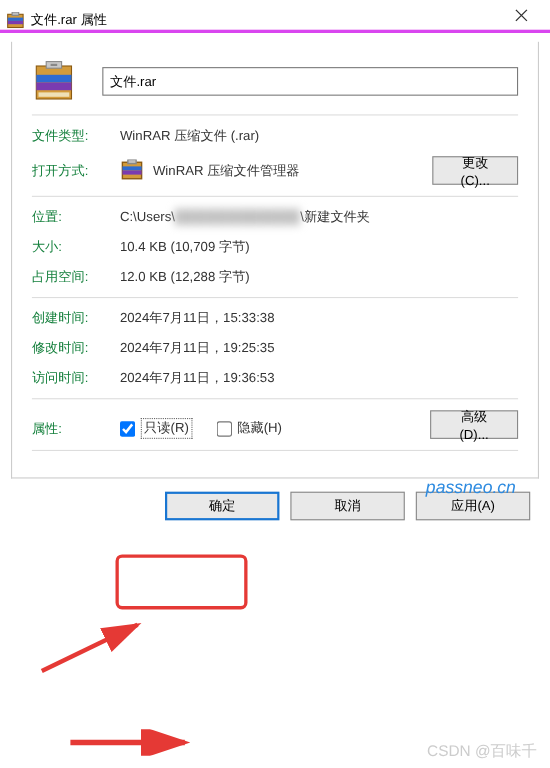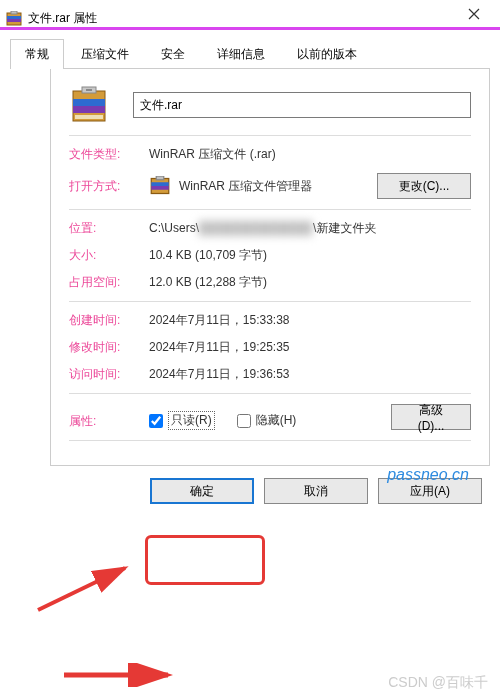--- a/index.html
+++ b/index.html
@@ -5,23 +5,23 @@
   * { box-sizing: border-box; font-family: "Microsoft YaHei", "Segoe UI", sans-serif; font-size: 12px; }
   body { margin: 0; background: #fff; width: 500px; height: 698px; overflow: hidden; position: relative; }
   .titlebar { height: 30px; display: flex; align-items: flex-end; padding: 0 6px; border-bottom: 3px solid #d946ef; }
   .titlebar .icon { width: 16px; height: 16px; margin-right: 6px; }
   .titlebar .title { flex: 1; }
   .titlebar .close { width: 40px; height: 100%; display:flex; align-items:center; justify-content:center; }
   .client { padding: 8px 10px 10px 10px; position: relative; }
   .tabs { display: flex; border-bottom: 1px solid #ccc; }
   .tab { padding: 6px 14px; border: 1px solid transparent; border-bottom: none; margin-right: 2px; position: relative; top: 1px; cursor: default; }
   .tab.active { border-color: #ccc; background: #fff; }
-  .panel { border: 1px solid #ccc; border-top: none; padding: 16px 18px 14px 18px; margin-left: 40px; }
+  .panel { border: 1px solid #ccc; border-top: none; padding: 16px 18px 14px 18px; }
   .row { display: flex; align-items: center; margin-bottom: 10px; }
-  .row .label { width: 80px; color: #ec4899; }
+  .row .label { width: 80px; color: #15803d; }
   .row .value { flex: 1; color: #333; }
   hr.sep { border: none; border-top: 1px solid #ddd; margin: 10px 0; }
   .filename-input { flex: 1; height: 26px; border: 1px solid #7a7a7a; padding: 3px 6px; }
   .bigicon { width: 40px; height: 40px; margin-right: 24px; display:flex; align-items:center; justify-content:center; }
   .smallicon { width: 22px; height: 22px; margin-right: 8px; display:flex; align-items:center; justify-content:center; }
   .btn { height: 26px; border: 1px solid #888; background: #e9e9e9; padding: 0 14px; display: inline-flex; align-items:center; justify-content:center; cursor: default; }
   .checkbox { display: inline-flex; align-items: center; gap: 5px; margin-right: 22px; }
   .checkbox input { width: 14px; height: 14px; margin: 0; }
   .highlight-box { border: 3px solid #e53935; border-radius: 6px; position: absolute; }
   .footer { display:flex; justify-content:flex-end; gap: 10px; padding: 12px 8px 2px 8px; }
@@ -47,27 +47,20 @@
   </span>
   <span class="title">文件.rar 属性</span>
   <span class="close">
     <svg width="12" height="12" viewBox="0 0 12 12">
         <path d="M1 1 L11 11 M11 1 L1 11" stroke="#333" stroke-width="1.2"></path>
       </svg>
   </span>
 </div>
 
 <div class="client">
-  <div class="tabs">
-    <div class="tab active">常规</div>
-    <div class="tab">压缩文件</div>
-    <div class="tab">安全</div>
-    <div class="tab">详细信息</div>
-    <div class="tab">以前的版本</div>
-  </div>
 
   <div class="panel" style="position:relative;">
     <div class="row">
       <div class="bigicon rar-icon">
         <svg width="40" height="40" viewBox="0 0 40 40">
             <rect x="4" y="6" width="32" height="30" fill="#d39b3a" stroke="#8a5a12"></rect>
             <rect x="4" y="14" width="32" height="7" fill="#2e6bd0"></rect>
             <rect x="4" y="21" width="32" height="7" fill="#7a3bb0"></rect>
             <rect x="13" y="2" width="14" height="6" fill="#c8c8c8" stroke="#888"></rect>
             <rect x="17" y="4" width="6" height="2" fill="#888"></rect>
@@ -90,21 +83,21 @@
         <span class="smallicon rar-icon">
           <svg width="20" height="20" viewBox="0 0 16 16">
               <rect x="1" y="2" width="14" height="12" fill="#d39b3a" stroke="#8a5a12"></rect>
               <rect x="1" y="5" width="14" height="3" fill="#2e6bd0"></rect>
               <rect x="1" y="8" width="14" height="3" fill="#7a3bb0"></rect>
               <rect x="5" y="0" width="6" height="3" fill="#c0c0c0" stroke="#888"></rect>
             </svg>
         </span>
         <span>WinRAR 压缩文件管理器</span>
       </div>
-      <button class="btn" style="width:94px;">更改(C)...</button>
+      <button class="btn" style="width:78px;">更改(C)...</button>
     </div>
 
     <hr class="sep">
 
     <div class="row">
       <div class="label">位置:</div>
       <div class="value">
         <span>C:\Users\</span><span class="blur">████████████</span><span>\新建文件夹</span>
       </div>
     </div>

